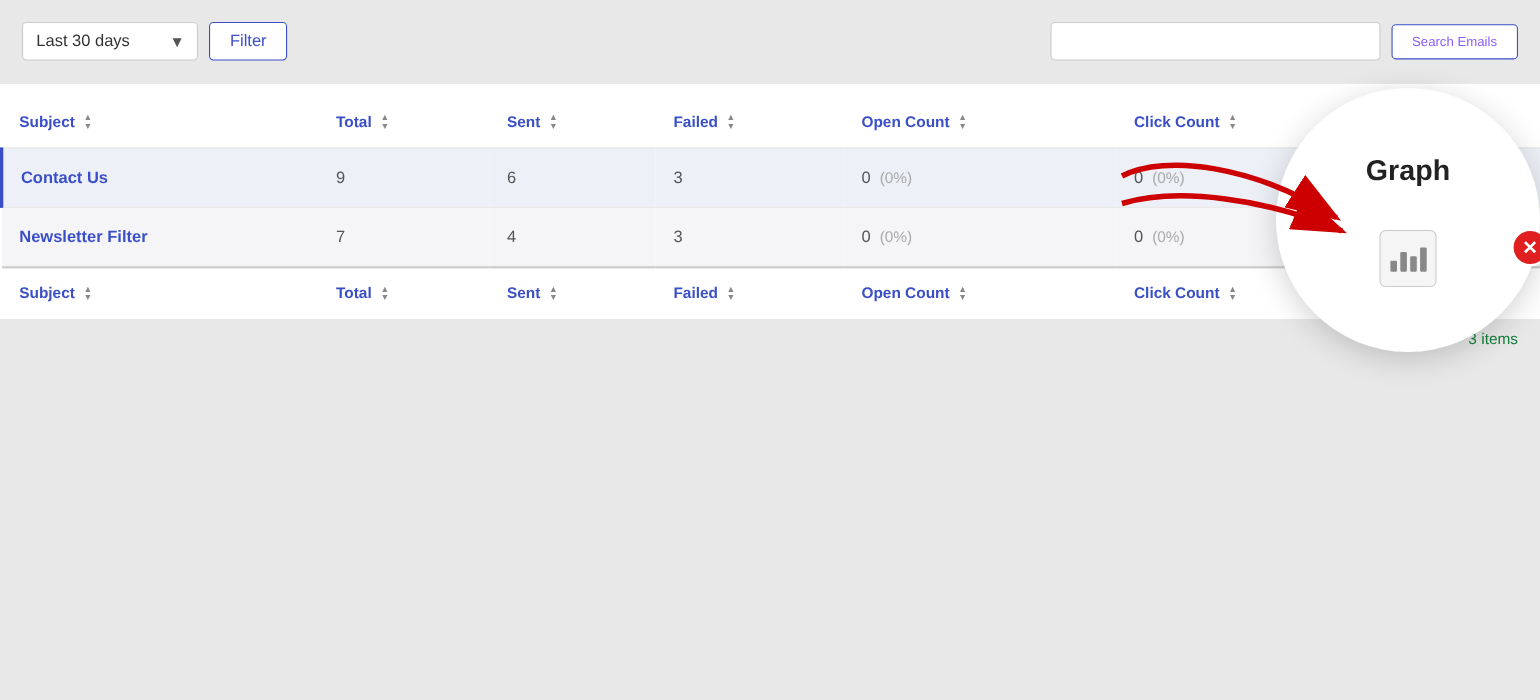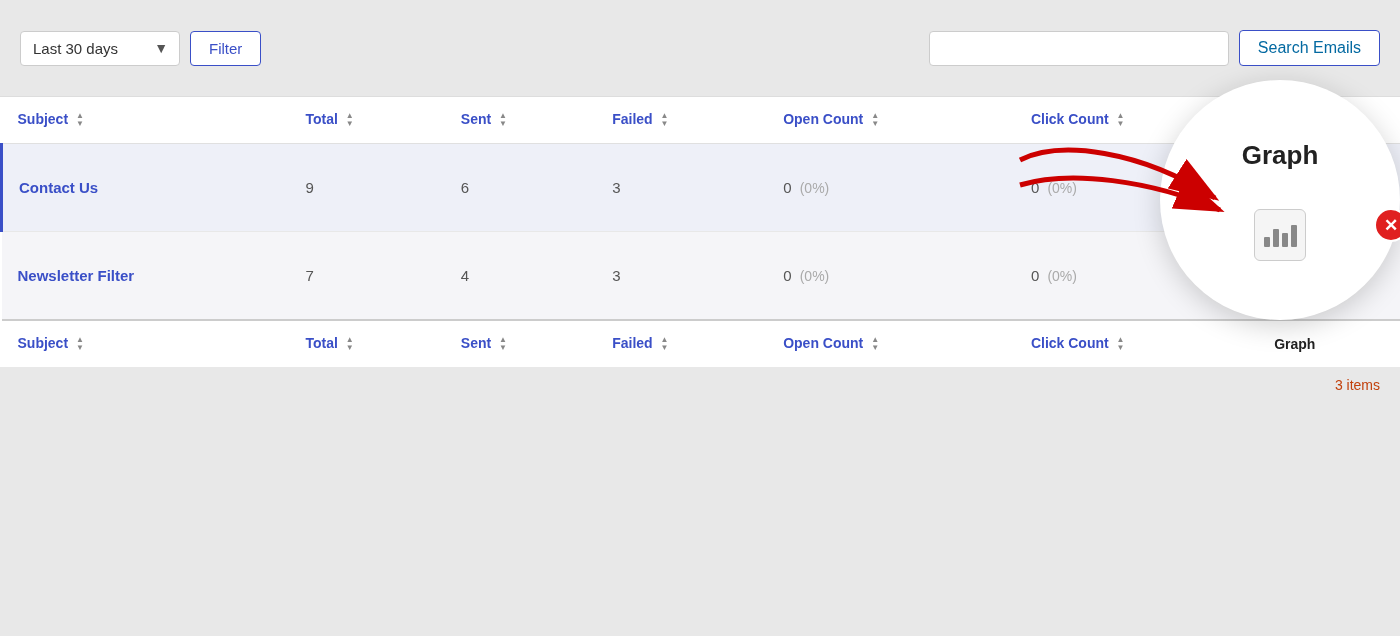--- a/index.html
+++ b/index.html
@@ -8,21 +8,21 @@
       font-family: -apple-system, BlinkMacSystemFont, 'Segoe UI', Arial, sans-serif;
       width: 1400px;
       height: 636px;
       overflow: hidden;
       position: relative;
     }
 
     .toolbar {
       display: flex;
       align-items: center;
-      padding: 30px 20px;
+      padding: 20px 20px;
       background: #e8e8e8;
       gap: 10px;
     }
 
     .date-select-wrapper {
       position: relative;
       display: flex;
       align-items: center;
     }
 
@@ -66,37 +66,38 @@
       width: 300px;
       background: white;
       color: #333;
     }
 
     .search-emails-button {
       background: white;
       border: 1.5px solid #3a4fc7;
       border-radius: 4px;
       padding: 8px 18px;
-      font-size: 16px;
-      color: #0369a1;
+      font-size: 12px;
+      color: #8b5cf6;
       cursor: pointer;
       white-space: nowrap;
     }
 
     .table-container {
       background: white;
       margin: 0 0 0 0;
       border-top: 1px solid #ddd;
       overflow: hidden;
       position: relative;
     }
 
     table {
       width: 100%;
       border-collapse: collapse;
+      margin-top: 12px;
     }
 
     thead tr th, tfoot tr th {
       background: white;
       padding: 14px 16px;
       text-align: left;
       color: #3a4fc7;
       font-weight: 600;
       font-size: 14px;
       border-bottom: 1px solid #e0e0e0;
@@ -129,21 +130,21 @@
     tbody tr:nth-child(even) {
       background: #f5f5f8;
     }
 
     tbody tr:first-child {
       background: #eef0f8;
       border-left: 3px solid #3a4fc7;
     }
 
     tbody tr td {
-      padding: 35px 16px;
+      padding: 18px 16px;
       font-size: 15px;
       color: #555;
       vertical-align: middle;
     }
 
     tbody tr td:first-child {
       color: #3a4fc7;
       font-weight: 700;
       font-size: 15px;
     }
@@ -151,21 +152,21 @@
     .percentage {
       color: #aaa;
       font-size: 14px;
       margin-left: 4px;
     }
 
     .items-count {
       text-align: right;
       padding: 10px 20px;
       font-size: 14px;
-      color: #c2410c;
+      color: #15803d;
       background: #e8e8e8;
     }
 
     .graph-icon-btn {
       background: #f5f5f5;
       border: 1.5px solid #ccc;
       border-radius: 6px;
       width: 52px;
       height: 52px;
       display: flex;

